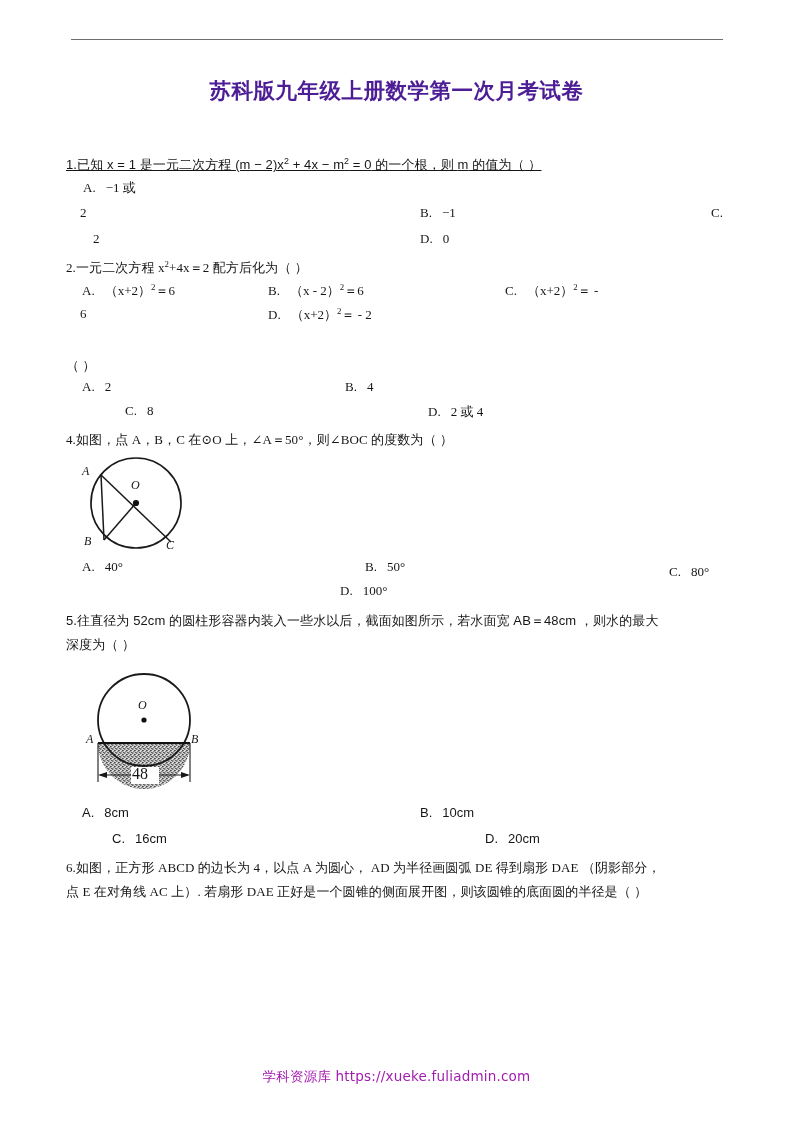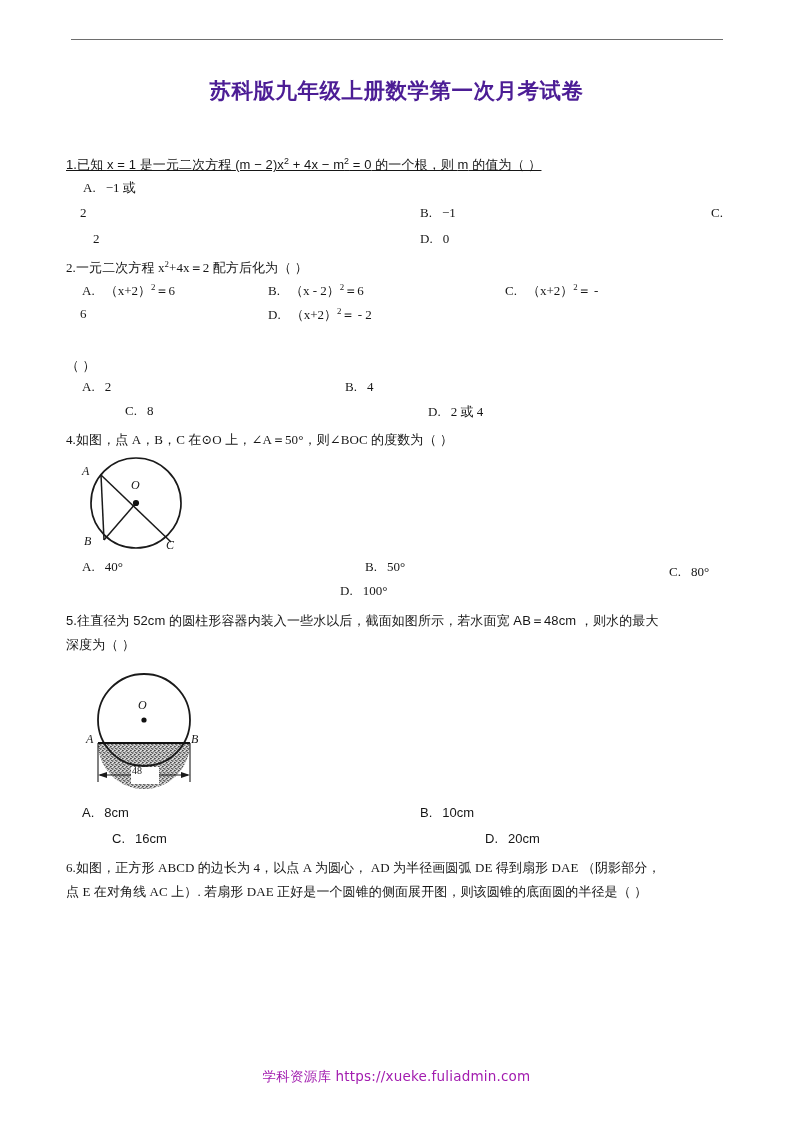--- a/index.html
+++ b/index.html
@@ -213,21 +213,21 @@
 
       <line x1="24" y1="115" x2="112" y2="115" stroke="#1a1a1a" stroke-width="1.2"></line>
       <polygon points="22,115 31,112 31,118" fill="#1a1a1a"></polygon>
       <polygon points="114,115 105,112 105,118" fill="#1a1a1a"></polygon>
 
       <rect x="55" y="107" width="28" height="17" fill="#ffffff"></rect>
     </svg>
     <div style="position:absolute; left:10px; top:72px; font-style:italic; font-size:12px;">A</div>
     <div style="position:absolute; left:115px; top:72px; font-style:italic; font-size:12px;">B</div>
     <div style="position:absolute; left:62px; top:38px; font-style:italic; font-size:12px;">O</div>
-    <div style="position:absolute; left:56px; top:105px; font-size:10px;">48</div>
+    <div style="position:absolute; left:56px; top:105px; font-size:16px;">48</div>
   </div>
 
   <div class="bare q-sans" style="left:82px; top:805px;">
     <span class="lbl">A.</span><span>8cm</span>
   </div>
   <div class="bare q-sans" style="left:420px; top:805px;">
     <span class="lbl">B.</span><span>10cm</span>
   </div>
 
   <div class="bare q-sans" style="left:112px; top:831px;">

